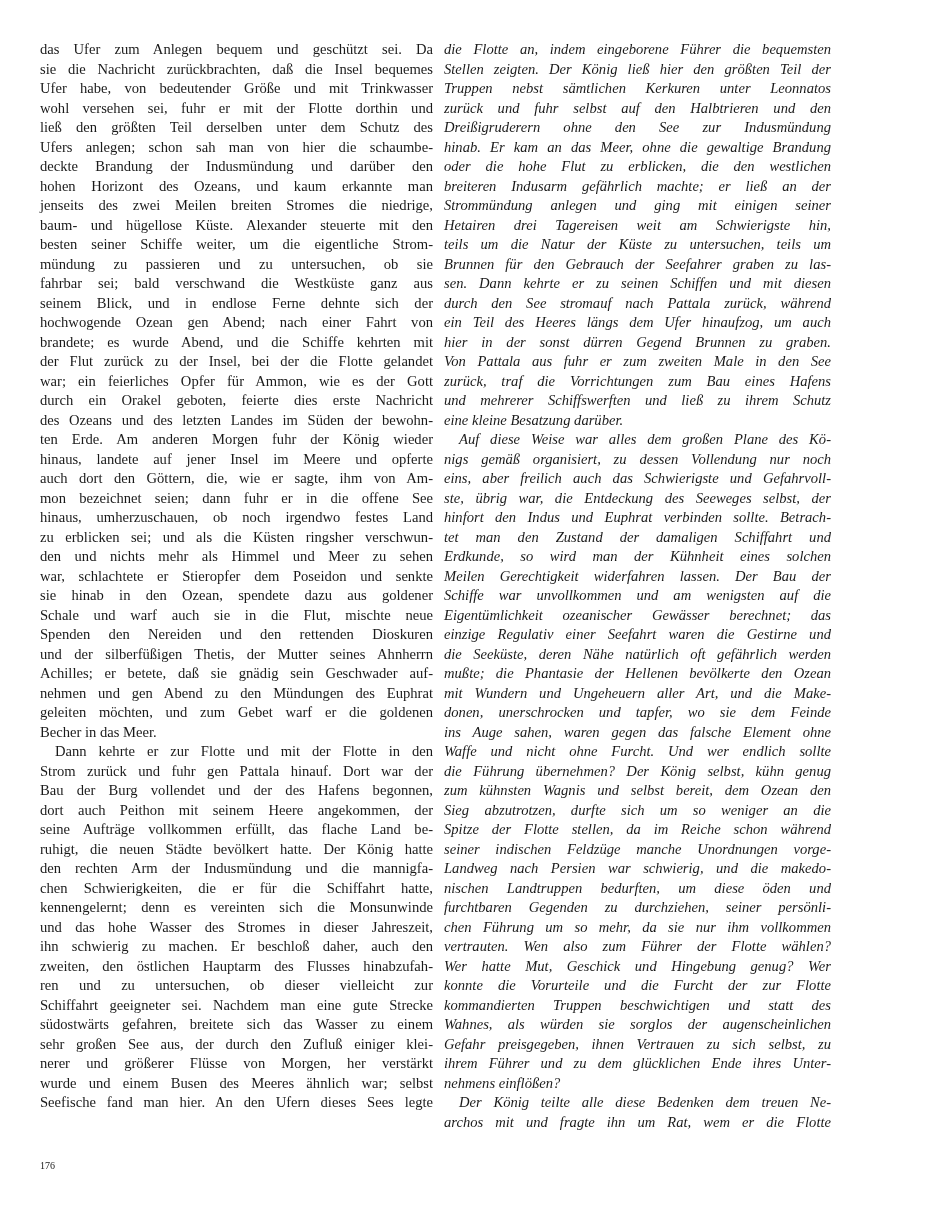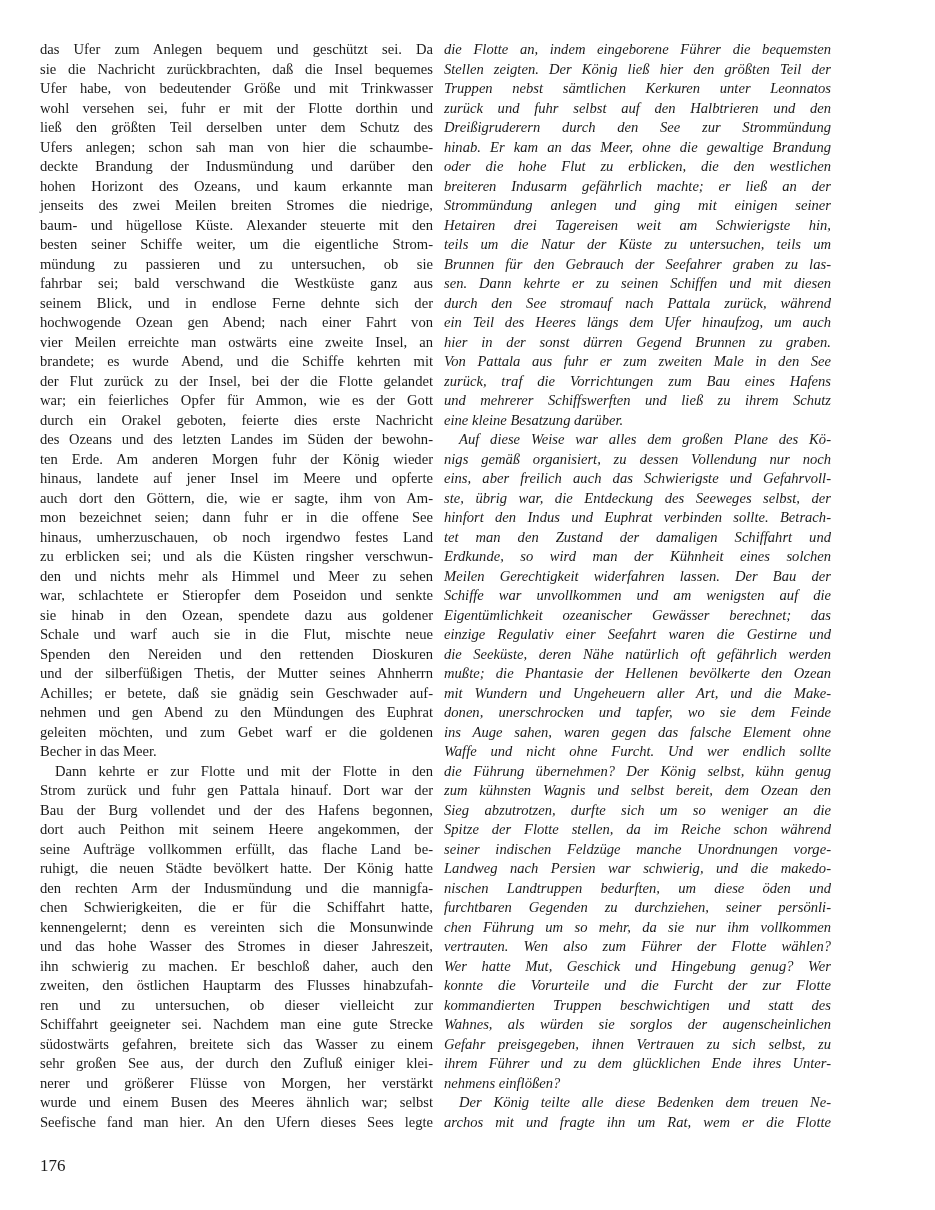--- a/index.html
+++ b/index.html
@@ -46,21 +46,21 @@
     text-align-last: left;
     -moz-text-align-last: left;
   }
   .paragraph.indented .text-line:first-child {
     text-indent: 15px;
   }
   .page-number {
     position: absolute;
     left: 40px;
     top: 1158px;
-    font-size: 17px;
+    font-size: 10px;
     line-height: 16px;
     color: #1a1a1a;
   }
 </style>
 </head>
 <body>
 
 <div class="book-page">
   <div class="text-area">
     <div class="text-column col-left">
@@ -73,21 +73,20 @@
           <div class="text-line">Ufers anlegen; schon sah man von hier die schaumbe-</div>
           <div class="text-line">deckte Brandung der Indusmündung und darüber den</div>
           <div class="text-line">hohen Horizont des Ozeans, und kaum erkannte man</div>
           <div class="text-line">jenseits des zwei Meilen breiten Stromes die niedrige,</div>
           <div class="text-line">baum- und hügellose Küste. Alexander steuerte mit den</div>
           <div class="text-line">besten seiner Schiffe weiter, um die eigentliche Strom-</div>
           <div class="text-line">mündung zu passieren und zu untersuchen, ob sie</div>
           <div class="text-line">fahrbar sei; bald verschwand die Westküste ganz aus</div>
           <div class="text-line">seinem Blick, und in endlose Ferne dehnte sich der</div>
           <div class="text-line">hochwogende Ozean gen Abend; nach einer Fahrt von</div>
-          <div class="text-line">vier Meilen erreichte man ostwärts eine zweite Insel, an</div>
           <div class="text-line">brandete; es wurde Abend, und die Schiffe kehrten mit</div>
           <div class="text-line">der Flut zurück zu der Insel, bei der die Flotte gelandet</div>
           <div class="text-line">war; ein feierliches Opfer für Ammon, wie es der Gott</div>
           <div class="text-line">durch ein Orakel geboten, feierte dies erste Nachricht</div>
           <div class="text-line">des Ozeans und des letzten Landes im Süden der bewohn-</div>
           <div class="text-line">ten Erde. Am anderen Morgen fuhr der König wieder</div>
           <div class="text-line">hinaus, landete auf jener Insel im Meere und opferte</div>
           <div class="text-line">auch dort den Göttern, die, wie er sagte, ihm von Am-</div>
           <div class="text-line">mon bezeichnet seien; dann fuhr er in die offene See</div>
           <div class="text-line">hinaus, umherzuschauen, ob noch irgendwo festes Land</div>
@@ -124,21 +123,21 @@
           <div class="text-line">wurde und einem Busen des Meeres ähnlich war; selbst</div>
           <div class="text-line">Seefische fand man hier. An den Ufern dieses Sees legte</div>
         </div>
       </div>
     <div class="text-column col-right">
         <div class="paragraph">
           <div class="text-line">die Flotte an, indem eingeborene Führer die bequemsten</div>
           <div class="text-line">Stellen zeigten. Der König ließ hier den größten Teil der</div>
           <div class="text-line">Truppen nebst sämtlichen Kerkuren unter Leonnatos</div>
           <div class="text-line">zurück und fuhr selbst auf den Halbtrieren und den</div>
-          <div class="text-line">Dreißigruderern durch den See zur Strommündung</div>
+          <div class="text-line">Dreißigruderern ohne den See zur Indusmündung</div>
           <div class="text-line">hinab. Er kam an das Meer, ohne die gewaltige Brandung</div>
           <div class="text-line">oder die hohe Flut zu erblicken, die den westlichen</div>
           <div class="text-line">breiteren Indusarm gefährlich machte; er ließ an der</div>
           <div class="text-line">Strommündung anlegen und ging mit einigen seiner</div>
           <div class="text-line">Hetairen drei Tagereisen weit am Schwierigste hin,</div>
           <div class="text-line">teils um die Natur der Küste zu untersuchen, teils um</div>
           <div class="text-line">Brunnen für den Gebrauch der Seefahrer graben zu las-</div>
           <div class="text-line">sen. Dann kehrte er zu seinen Schiffen und mit diesen</div>
           <div class="text-line">durch den See stromauf nach Pattala zurück, während</div>
           <div class="text-line">ein Teil des Heeres längs dem Ufer hinaufzog, um auch</div>

